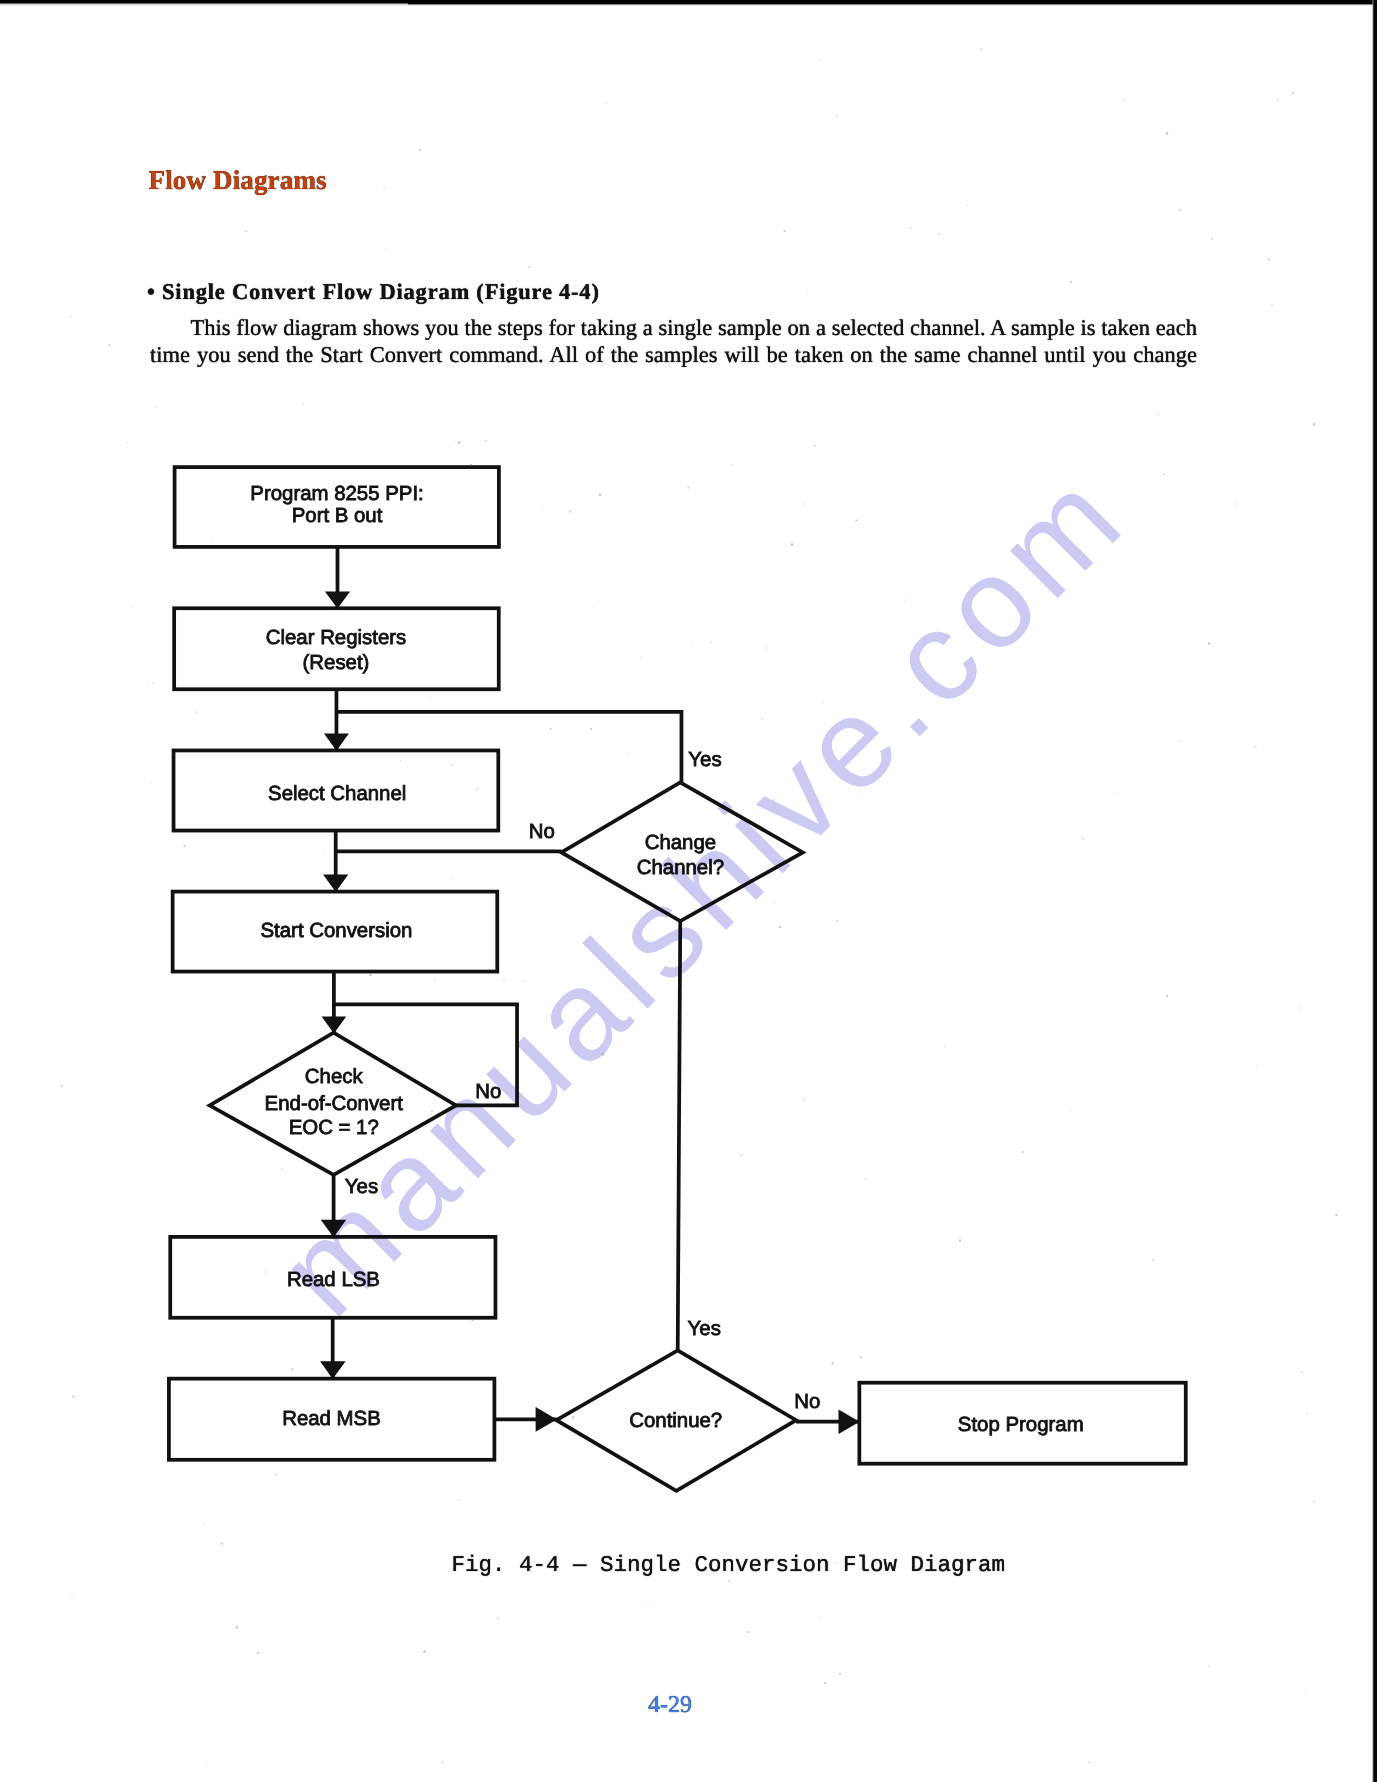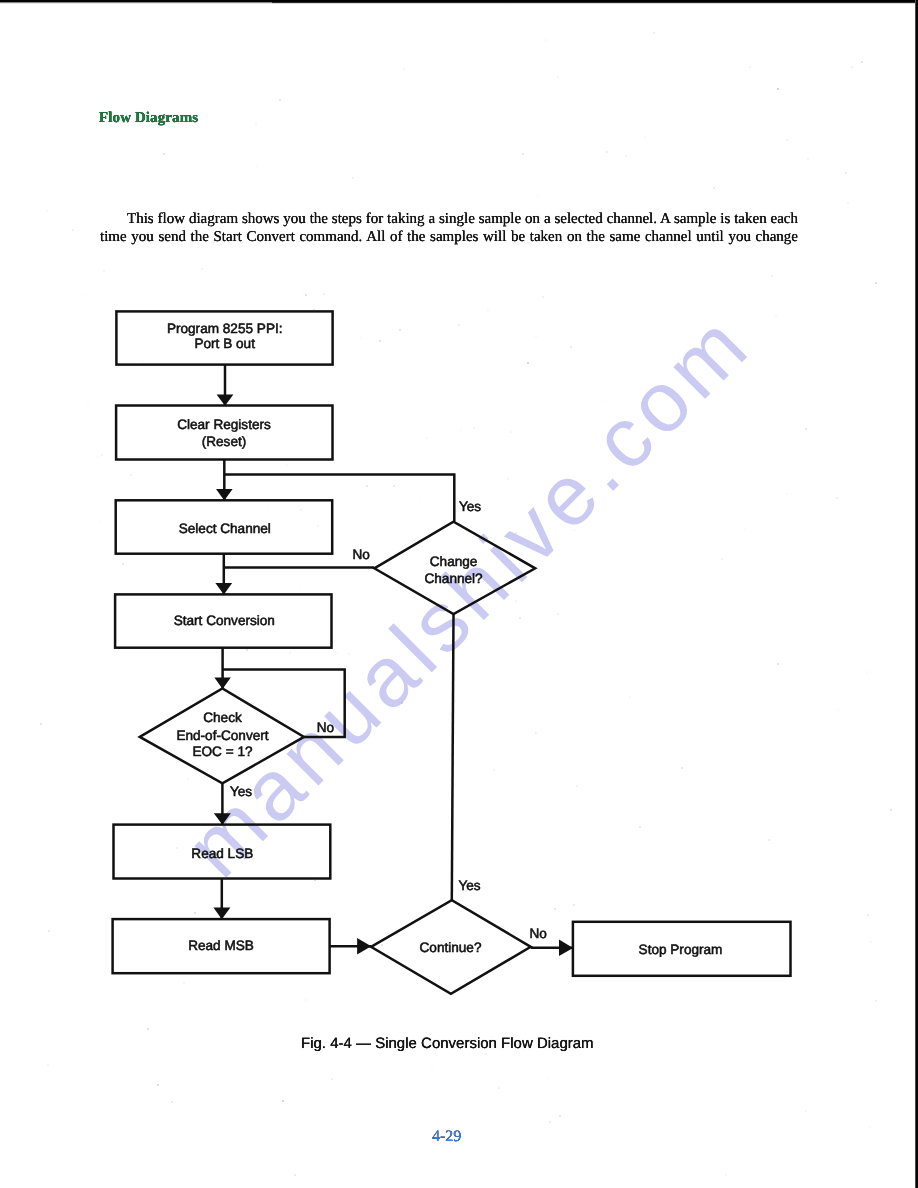--- a/index.html
+++ b/index.html
@@ -11,35 +11,35 @@
       transform:translateZ(0);}
   .edge-top{position:absolute;left:0;top:0;width:918px;height:4px;
       background:linear-gradient(to bottom,#020202 0,#020202 44%,#6a6a6a 58%,#d6d6d6 76%,#ffffff 100%);}
   .edge-top-right{position:absolute;left:272px;top:0;width:646px;height:4px;
       background:linear-gradient(to bottom,#020202 0,#020202 58%,#6a6a6a 70%,#d6d6d6 86%,#ffffff 100%);}
   .edge-right{position:absolute;left:915px;top:0;width:3px;height:1188px;
       background:linear-gradient(to right,#8f8f8f 0,#050505 34%,#050505 100%);}
 
   .sec-heading,.sub-heading,.para .ln,.fig-caption,.page-num{text-shadow:0 0 0.5px #111, 0 0 0.7px rgba(17,17,17,0.55);
       will-change:transform;transform:translateZ(0);}
-  .sec-heading{position:absolute;left:99px;top:110px;font-weight:bold;font-size:15px;
-      letter-spacing:0.1px;color:#15803d;}
+  .sec-heading{position:absolute;left:99px;top:110px;font-weight:bold;font-size:18px;
+      letter-spacing:0.1px;color:#c2410c;}
   .sub-heading{position:absolute;left:98px;top:187px;font-weight:bold;font-size:15px;
       letter-spacing:0.52px;color:#131313;}
   .para{position:absolute;left:100px;width:698px;font-size:15px;line-height:18.1px;
       color:#131313;}
   .para .ln{white-space:nowrap;text-align:justify;text-align-last:justify;}
   .para .ln.indent{text-indent:27px;}
   .para .ln.last{text-align-last:left;}
   #para1{top:136px;line-height:17.5px;}
   #para2{top:209.5px;line-height:18.05px;}
 
   #figure{position:absolute;left:0;top:0;width:918px;height:1188px;pointer-events:none;}
   .fig-caption{position:absolute;left:301px;top:1035px;white-space:nowrap;
-      font-family:Liberation Sans, sans-serif;font-size:15px;color:#131313;}
+      font-family:Liberation Mono, monospace;font-size:15px;color:#131313;}
   .page-num{position:absolute;left:432px;top:1128px;white-space:nowrap;
       font-family:"Liberation Serif",serif;font-size:16px;color:#3b82f6;}
 
   #wm-layer,#speck-layer{position:absolute;left:0;top:0;pointer-events:none;}
   .wm{fill:#cacaf2;font-family:"Liberation Sans",sans-serif;font-size:85px;
       letter-spacing:6.2px;}
 </style>
 </head>
 <body>
 
@@ -48,20 +48,21 @@
   <div class="edge-top-right"></div>
   <div class="edge-right"></div>
 
   <svg id="wm-layer" width="918" height="1188" viewBox="0 0 918 1188">
     <text class="wm" x="0" y="0" transform="translate(222,882) rotate(-45)">manualshive.com</text>
   </svg>
 
   <div class="sec-heading">Flow Diagrams</div>
   <div class="para" id="para1">
   </div>
+  <div class="sub-heading">• Single Convert Flow Diagram (Figure 4-4)</div>
   <div class="para" id="para2">
     <div class="ln indent">This flow diagram shows you the steps for taking a single sample on a selected channel. A sample is taken each</div>
     <div class="ln">time you send the Start Convert command. All of the samples will be taken on the same channel until you change</div>
   </div>
 
   <svg id="figure" viewBox="0 0 918 1188" width="918" height="1188">
     <g id="flow-lines" fill="none" stroke="#111" stroke-width="2.5" stroke-linecap="butt">
 
       <rect x="116.4" y="311.4" width="216.2" height="53.2"></rect>
       <rect x="116.1" y="405.5" width="216.4" height="54.0"></rect>

